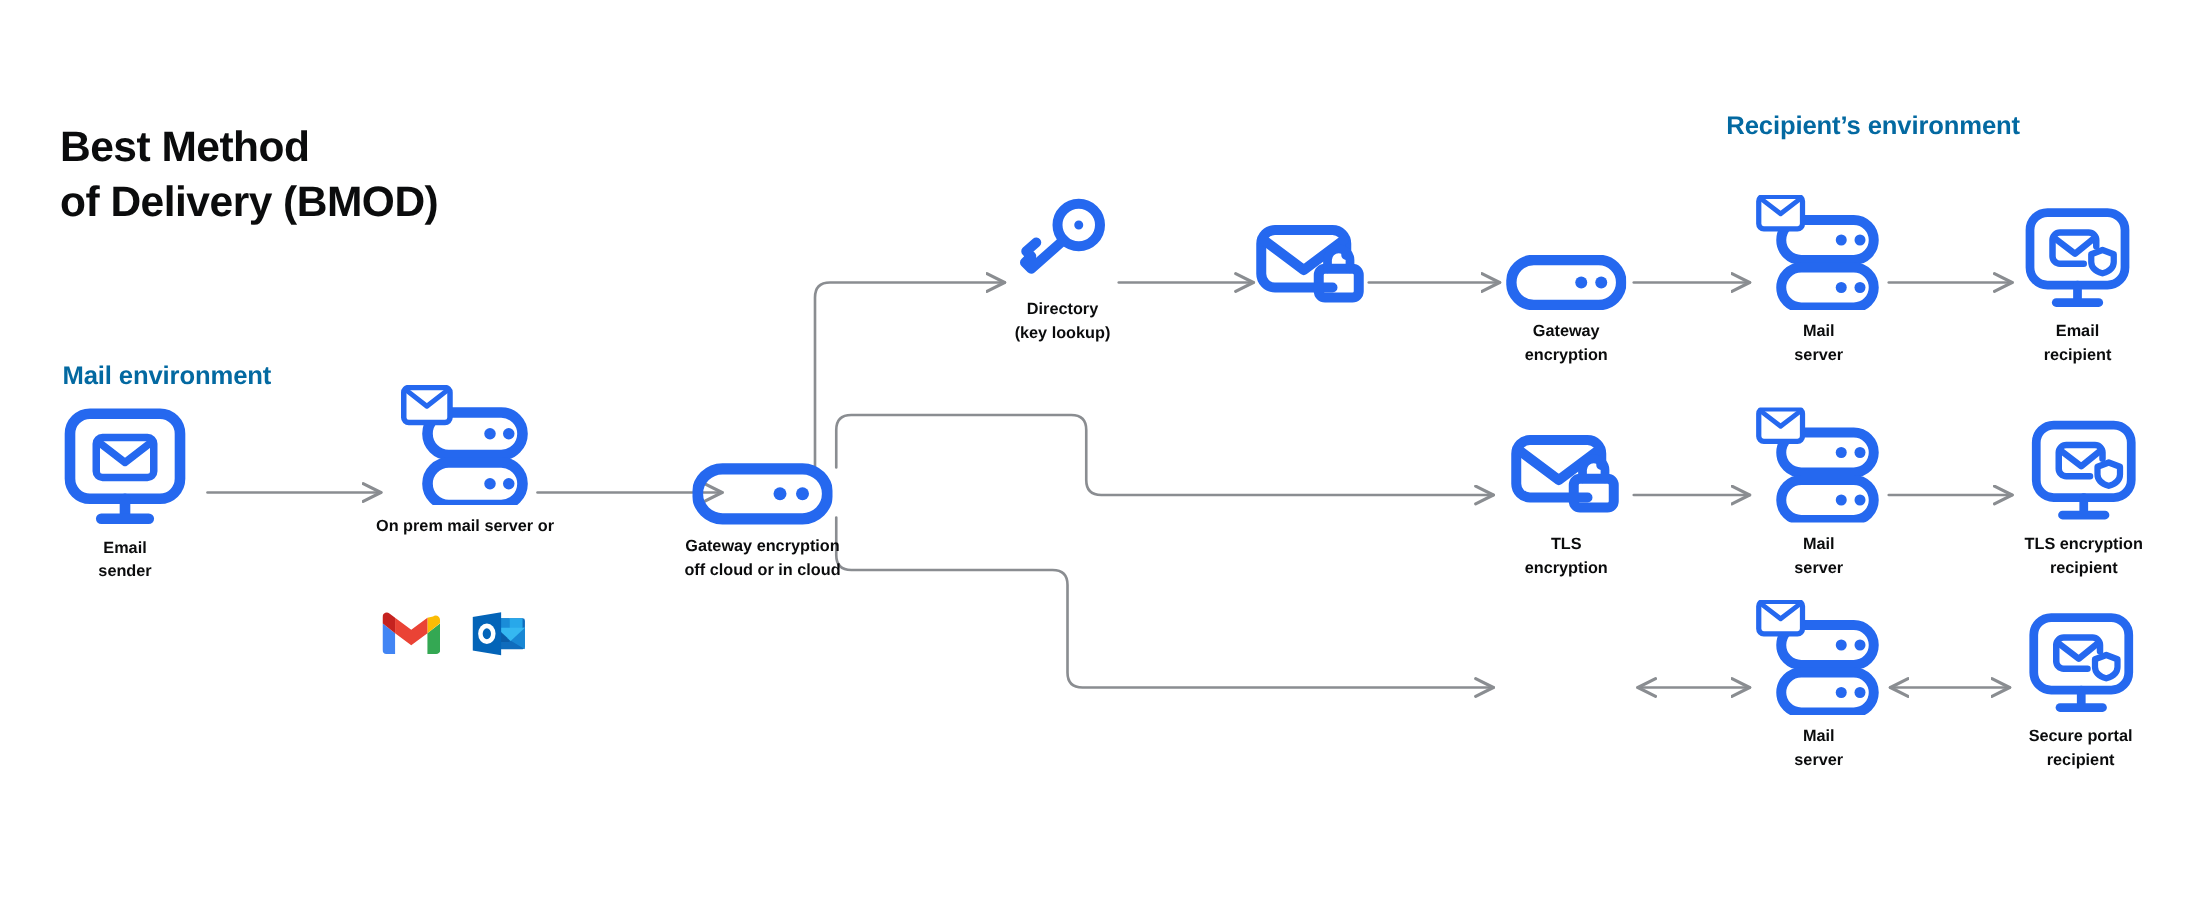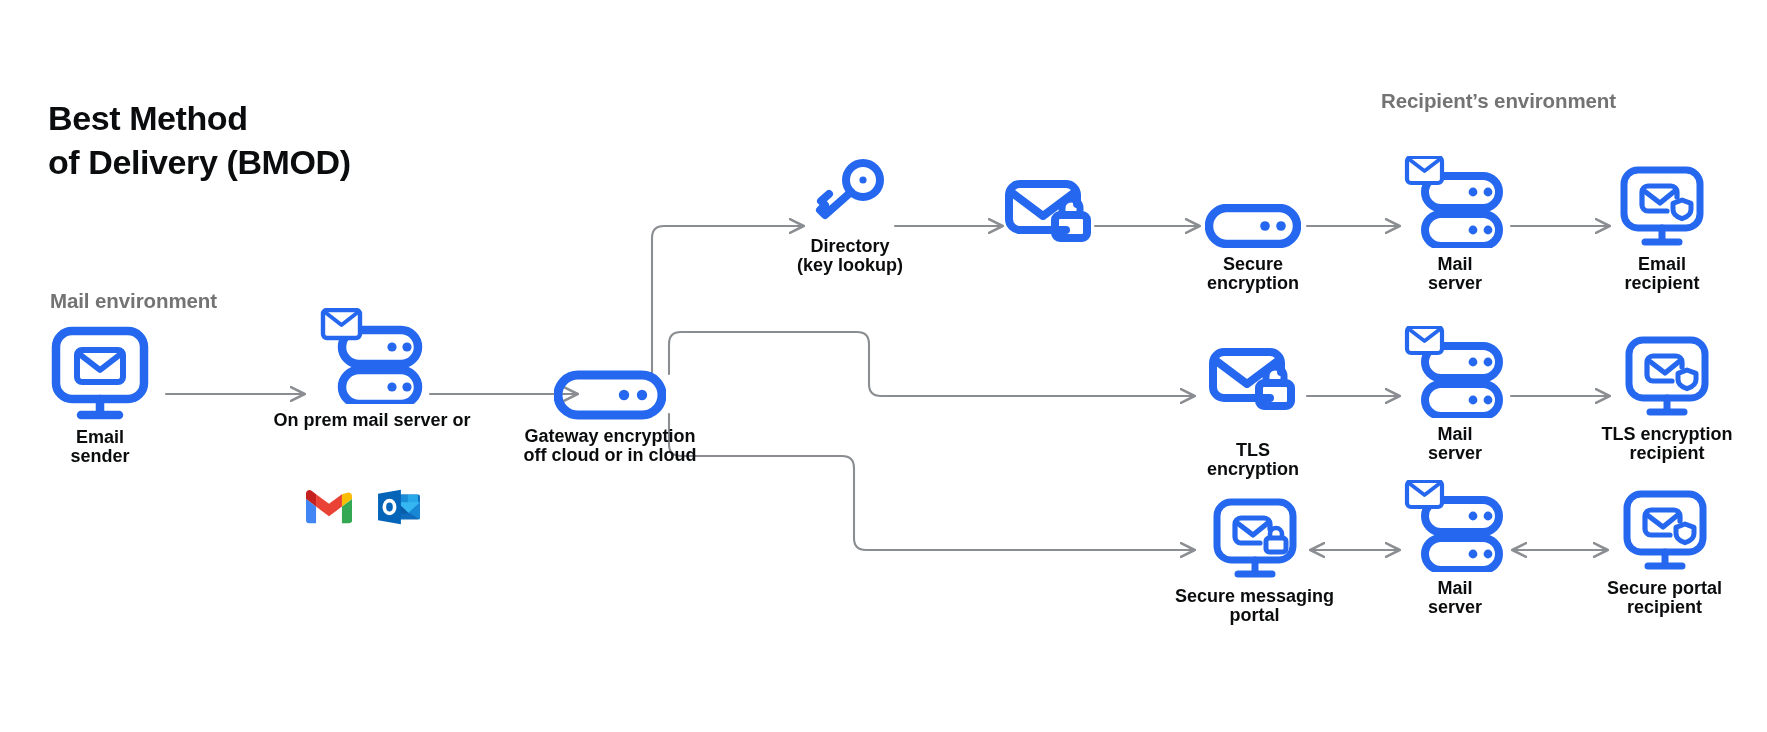--- a/index.html
+++ b/index.html
@@ -24,38 +24,38 @@
     line-height:44px;
     letter-spacing:-0.4px;
     color:#0b0c0d;
     white-space:pre-line;
   }
   .sec-head{
     position:absolute;
     font-weight:bold;
     font-size:20.5px;
     letter-spacing:-0.1px;
-    color:#737373;
+    color:#0369a1;
     white-space:nowrap;
   }
   .node{
     position:absolute;
     display:flex;
     flex-direction:column;
     align-items:center;
     width:200px;
   }
   .node .art{
     display:flex;align-items:flex-end;justify-content:center;
     height:96px;
   }
   .node .cap{
     margin-top:7px;
     font-weight:bold;
-    font-size:18px;
+    font-size:13px;
     line-height:19px;
     text-align:center;
     color:#0b0c0d;
     white-space:pre-line;
   }
   .logos{
     position:absolute;
     display:flex;
     align-items:center;
     gap:26px;
@@ -219,21 +219,21 @@
   <div class="node" style="left:1153px;top:180px;width:200px;">
     <div class="art" style="height:68px;">
       <svg width="96" height="44" viewBox="0 0 96 44">
         <rect x="4" y="4" width="88" height="36" rx="18" fill="none" stroke="#2568ef" stroke-width="8.5"></rect>
         <g fill="#2568ef">
             <circle cx="60" cy="22" r="4.8"></circle>
             <circle cx="76" cy="22" r="4.8"></circle>
           </g>
       </svg>
     </div>
-    <div class="cap">Secure
+    <div class="cap">Gateway
 encryption</div>
   </div>
 
   <div class="node" style="left:1355px;top:152px;width:200px;">
     <div class="art">
       <svg width="104" height="92" viewBox="0 0 104 92">
         <g fill="none" stroke="#2568ef" stroke-linecap="round" stroke-linejoin="round">
           <rect x="22" y="20" width="74" height="32" rx="16" stroke-width="8"></rect>
           <rect x="22" y="58" width="74" height="32" rx="16" stroke-width="8"></rect>
           <g fill="#2568ef" stroke="none">
@@ -261,21 +261,21 @@
           <path d="M63,34 l9,3.4 v6.1 c0,4.6 -4.1,7.6 -9,9.2 c-4.9,-1.6 -9,-4.6 -9,-9.2 v-6.1 z" stroke-width="5"></path>
           <path d="M43,62 L43,74"></path>
           <path d="M26,76 L60,76"></path>
         </g>
       </svg>
     </div>
     <div class="cap">Email
 recipient</div>
   </div>
 
-  <div class="node" style="left:1153px;top:340px;width:200px;gap:16px;">
+  <div class="node" style="left:1153px;top:340px;width:200px;">
     <div class="art" style="height:78px;">
       <svg width="92" height="76" viewBox="0 0 92 76">
         <g fill="none" stroke="#2568ef" stroke-width="8" stroke-linecap="round" stroke-linejoin="round">
           <path d="M63,56 H17 a11,11 0 0 1 -11,-11 V21 a11,11 0 0 1 11,-11 H63 a11,11 0 0 1 11,11 V30"></path>
           <path d="M8,18 L40,42 L72,18"></path>
           <rect x="52" y="41" width="32" height="23" rx="5"></rect>
           <path d="M59,41 V34 a9,9 0 0 1 18,0 V41" stroke-width="7"></path>
         </g>
       </svg>
     </div>
@@ -314,37 +314,20 @@
           <path d="M63,34 l9,3.4 v6.1 c0,4.6 -4.1,7.6 -9,9.2 c-4.9,-1.6 -9,-4.6 -9,-9.2 v-6.1 z" stroke-width="5"></path>
           <path d="M43,62 L43,74"></path>
           <path d="M26,76 L60,76"></path>
         </g>
       </svg>
     </div>
     <div class="cap">TLS encryption
 recipient</div>
   </div>
 
-  <div class="node" style="left:1152px;top:498px;width:205px;">
-    <div class="art" style="height:82px;">
-      <svg width="86" height="82" viewBox="0 0 86 82">
-        <g fill="none" stroke="#2568ef" stroke-width="7" stroke-linecap="round" stroke-linejoin="round">
-          <rect x="5" y="4" width="76" height="58" rx="14"></rect>
-          <path d="M48,45 H29 a6,6 0 0 1 -6,-6 V26 a6,6 0 0 1 6,-6 H52 a6,6 0 0 1 6,6 V31" stroke-width="5.2"></path>
-          <path d="M24,24 L41,37 L57,24" stroke-width="5.2"></path>
-          <rect x="54" y="40" width="20" height="14" rx="3.2" stroke-width="5"></rect>
-          <path d="M58,40 V36 a6,6 0 0 1 12,0 V40" stroke-width="4.6"></path>
-          <path d="M43,62 L43,74"></path>
-          <path d="M26,76 L60,76"></path>
-        </g>
-      </svg>
-    </div>
-    <div class="cap">Secure messaging
-portal</div>
-  </div>
 
   <div class="node" style="left:1355px;top:476px;width:200px;">
     <div class="art">
       <svg width="104" height="92" viewBox="0 0 104 92">
         <g fill="none" stroke="#2568ef" stroke-linecap="round" stroke-linejoin="round">
           <rect x="22" y="20" width="74" height="32" rx="16" stroke-width="8"></rect>
           <rect x="22" y="58" width="74" height="32" rx="16" stroke-width="8"></rect>
           <g fill="#2568ef" stroke="none">
             <circle cx="70" cy="36" r="4.4"></circle>
               <circle cx="85" cy="36" r="4.4"></circle>

